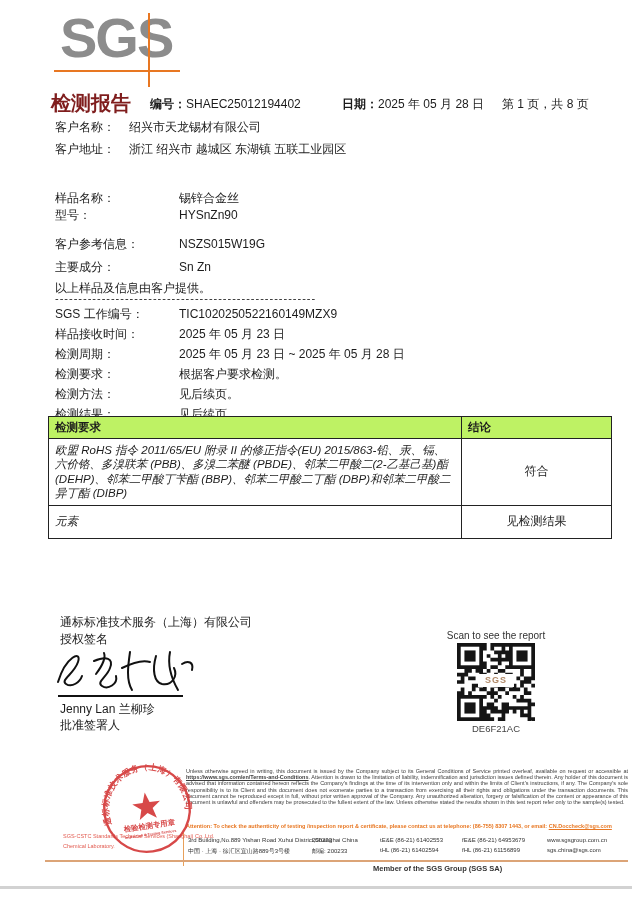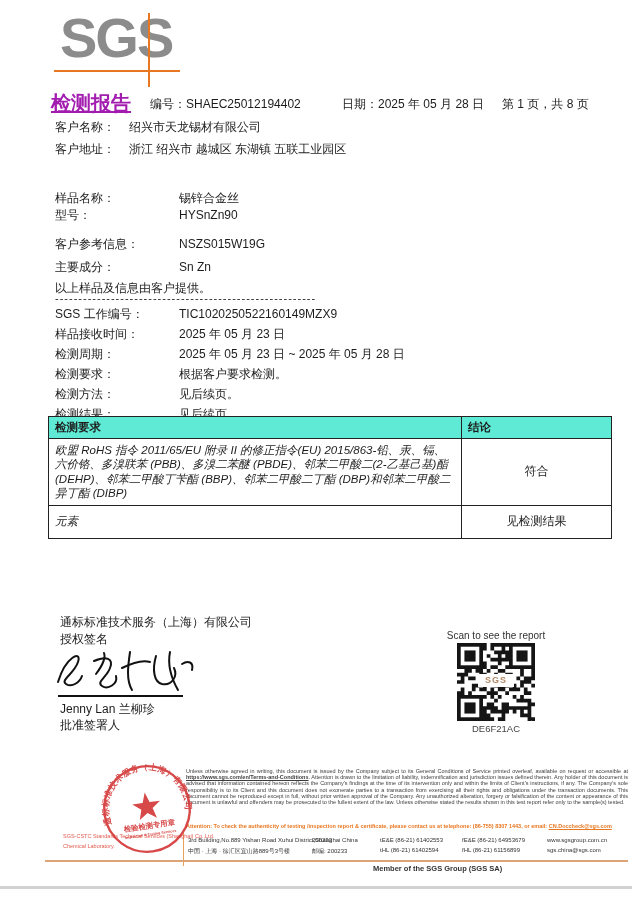--- a/index.html
+++ b/index.html
@@ -8,39 +8,39 @@
     font-family:"Liberation Sans","DejaVu Sans",sans-serif;color:#1c1c1c;
     -webkit-font-smoothing:antialiased;
   }
   .abs{position:absolute;}
 
   
   .logo{left:60px;top:6px;font-size:56px;font-weight:800;color:#8c8c8c;letter-spacing:-2px;line-height:64px;}
   .logo-hline{left:54px;top:70px;width:126px;height:2px;background:#e87722;}
   .logo-vline{left:148px;top:13px;width:2px;height:74px;background:#e87722;}
 
-  .title{left:51px;top:90px;font-size:20px;font-weight:700;color:#a21caf;text-decoration:underline;}
+  .title{left:51px;top:90px;font-size:20px;font-weight:700;color:#7f1d1d;}
   .meta{top:96px;font-size:12px;}
-  .meta .lbl{font-weight:400;margin-top:16px;}
+  .meta .lbl{font-weight:700;margin-top:16px;}
   .meta-no{left:150px;}
   .meta-date{left:342px;}
   .meta-page{left:502px;}
 
   
   .kv{left:55px;font-size:12px;white-space:nowrap;}
   .kv .lbl{display:inline-block;}
   .client .lbl{width:74px;}
   .samp .lbl,.job .lbl{width:124px;}
   .note{left:55px;font-size:12px;}
   .divider{left:55px;top:292px;width:346px;font-size:11px;letter-spacing:1px;white-space:nowrap;overflow:hidden;color:#222;}
 
   
   .req-table{left:48px;top:416px;width:537px;border-collapse:collapse;table-layout:fixed;}
   .req-table th,.req-table td{border:1.4px solid #222;font-size:11.5px;padding:2px 6px;}
-  .req-table th{background:#5eead4;height:17px;}
+  .req-table th{background:#bef264;height:17px;}
   .req-table th.c1{text-align:left;width:400px;}
   .req-table th.c2{text-align:left;width:137px;}
   .req-table td.req{line-height:14.4px;padding:4px 6px;font-style:italic;}
   .req-table td.concl{text-align:center;vertical-align:middle;font-size:12px;}
   .req-table tr.r2 td{height:24px;}
 
   
   .sig-company{left:60px;top:614px;font-size:12px;}
   .sig-label{left:60px;top:631px;font-size:12px;}
   .sig-svg{left:52px;top:646px;}

